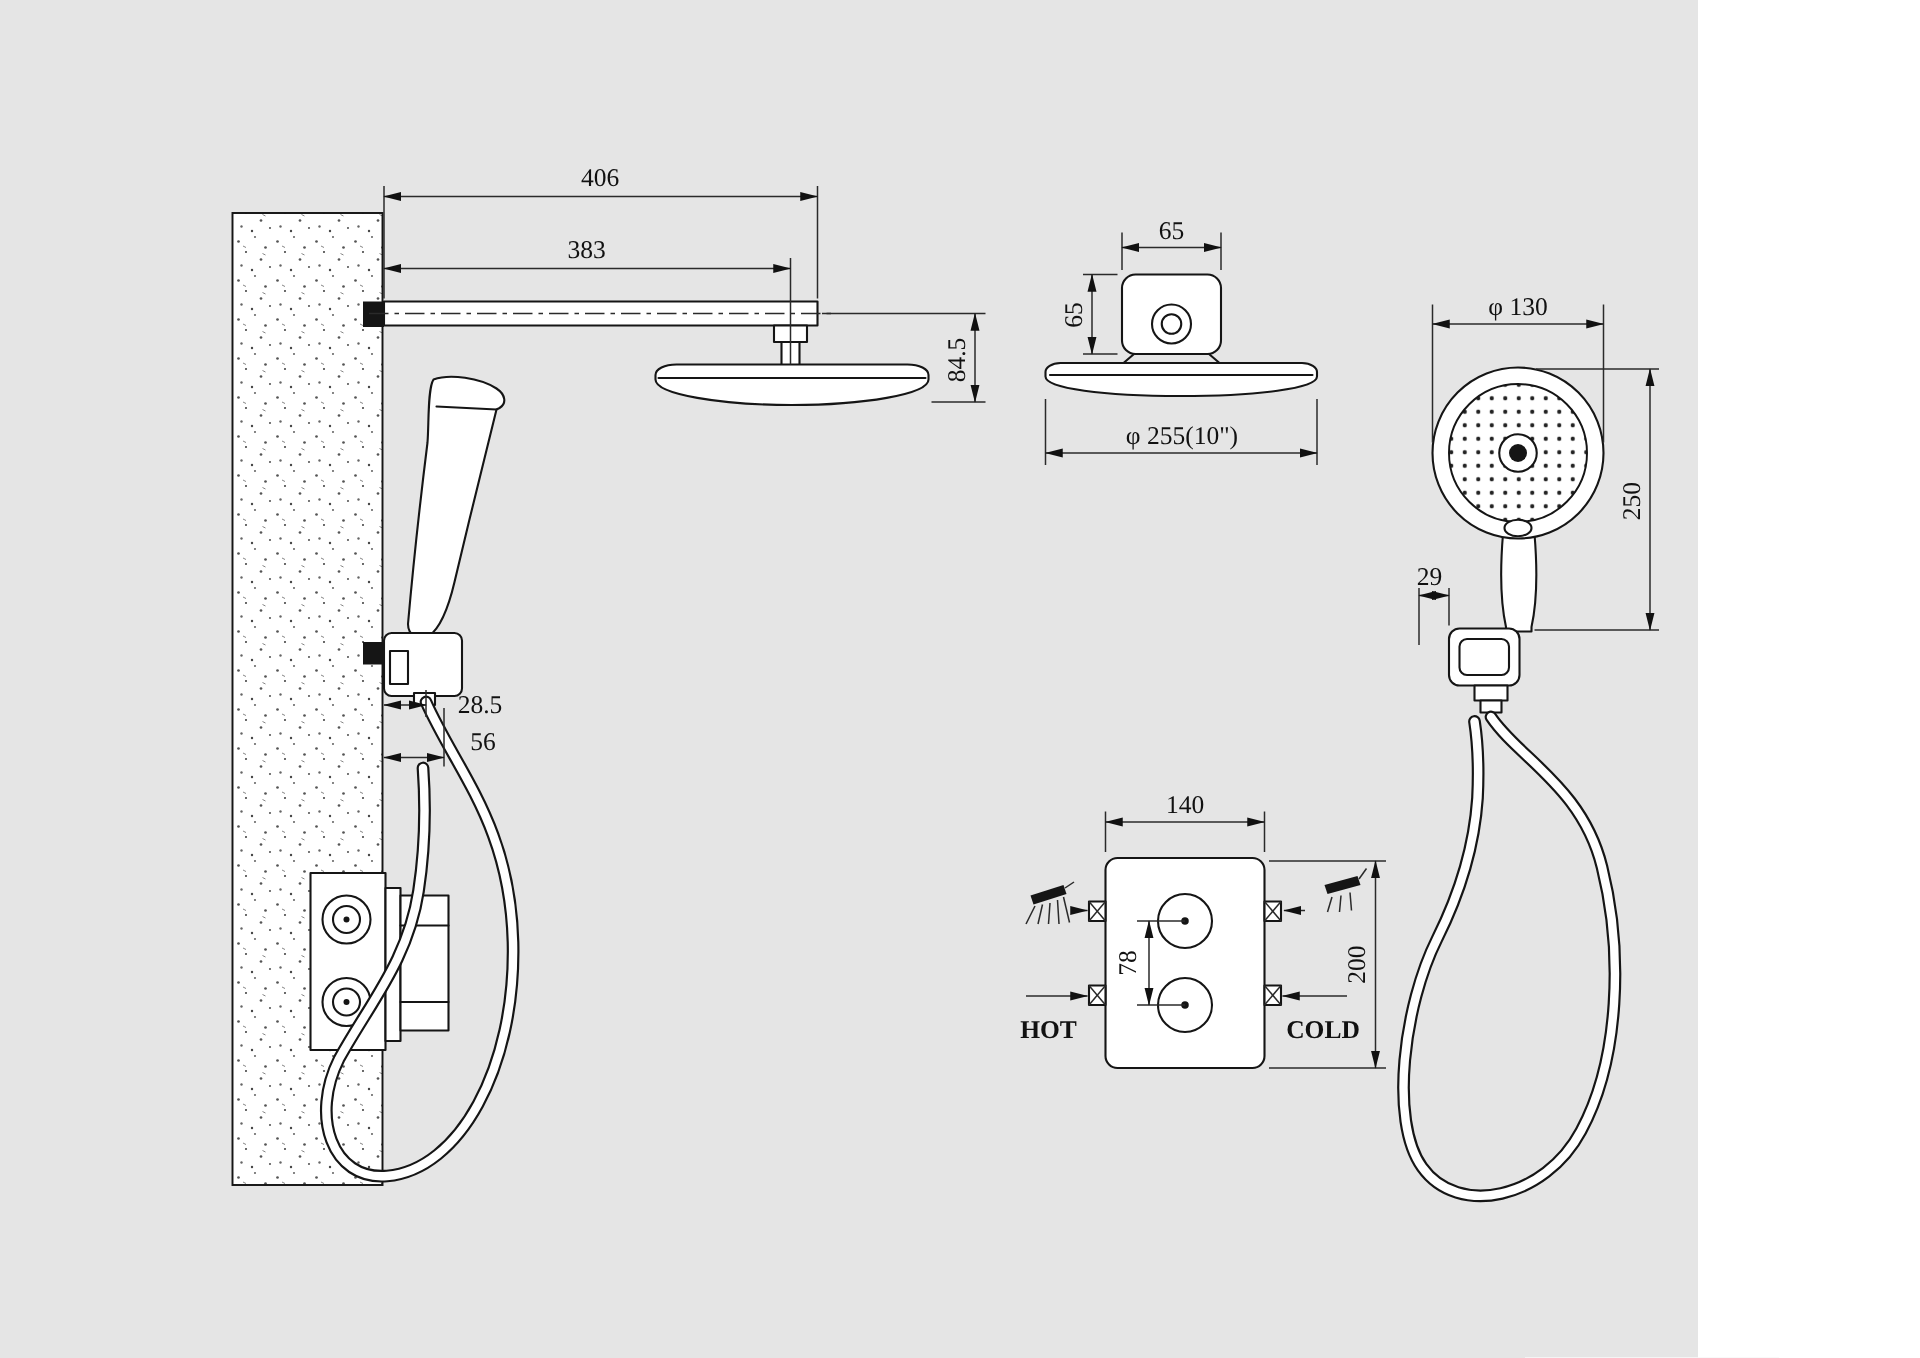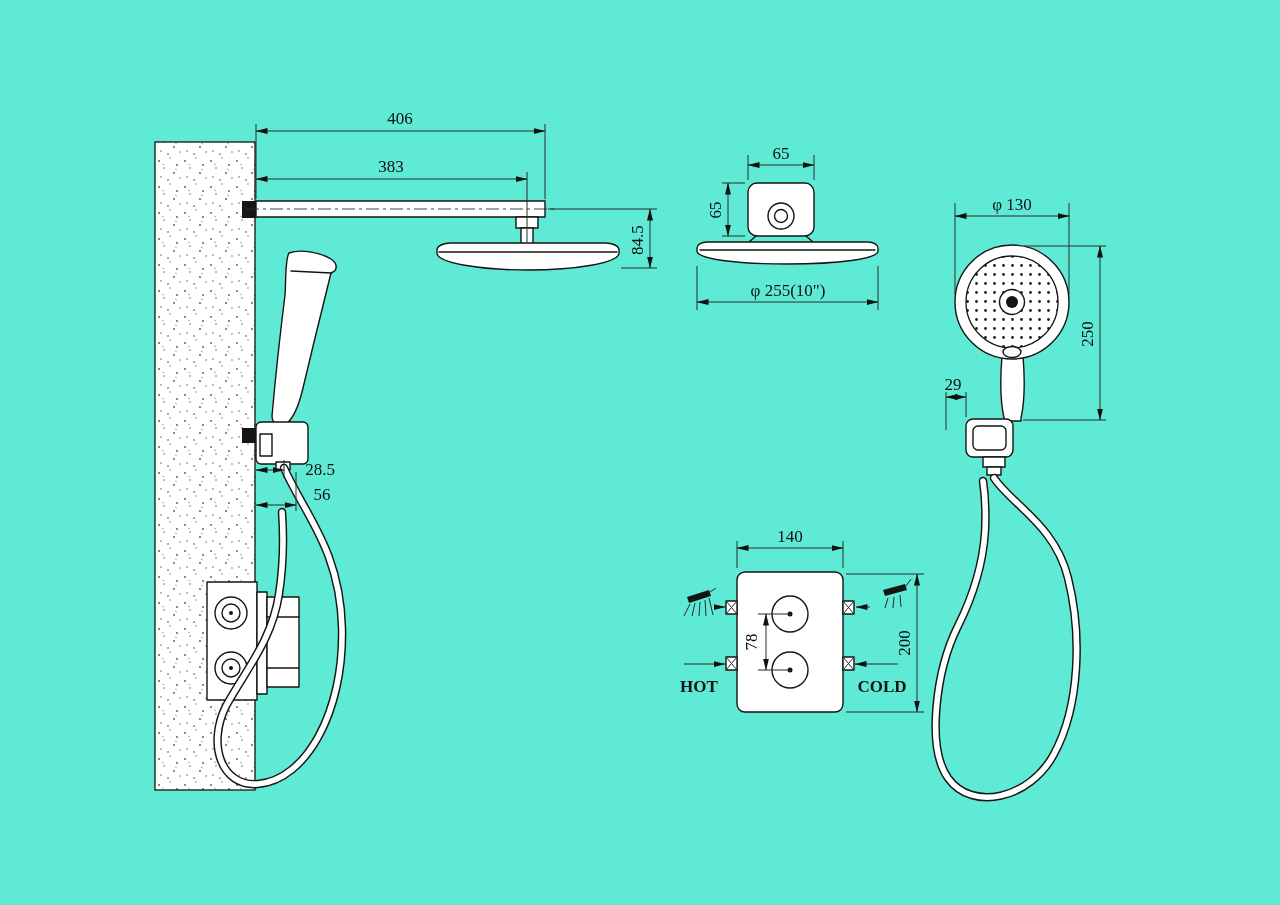--- a/index.html
+++ b/index.html
@@ -1,16 +1,16 @@
 <!DOCTYPE html>
 <html><head>
 <meta charset="utf-8">
 <style>
   html,body{margin:0;padding:0;background:#ffffff}
-  .stage{width:1280px;height:905px;position:relative;background:#5eead4;overflow:hidden}
+  .stage{width:1132px;height:905px;position:relative;background:#e5e5e5;overflow:hidden}
   svg{display:block}
   .o{fill:none;stroke:#151515;stroke-width:1.4;stroke-linejoin:round;stroke-linecap:round}
   .ow{fill:#ffffff;stroke:#151515;stroke-width:1.4;stroke-linejoin:round}
   .blk{fill:#151515;stroke:none}
   .d{fill:none;stroke:#2a2a2a;stroke-width:1}
   .cl{fill:none;stroke:#2a2a2a;stroke-width:.9;stroke-dasharray:13 4 3 4}
   .t{font-family:"Liberation Serif",serif;font-size:17px;fill:#111;text-anchor:middle}
   .tb{font-family:"Liberation Serif",serif;font-size:17px;font-weight:bold;fill:#111;text-anchor:middle}
   .hose1{fill:none;stroke:#151515;stroke-width:8.5;stroke-linecap:round}
   .hose2{fill:none;stroke:#ffffff;stroke-width:5.6;stroke-linecap:round}

